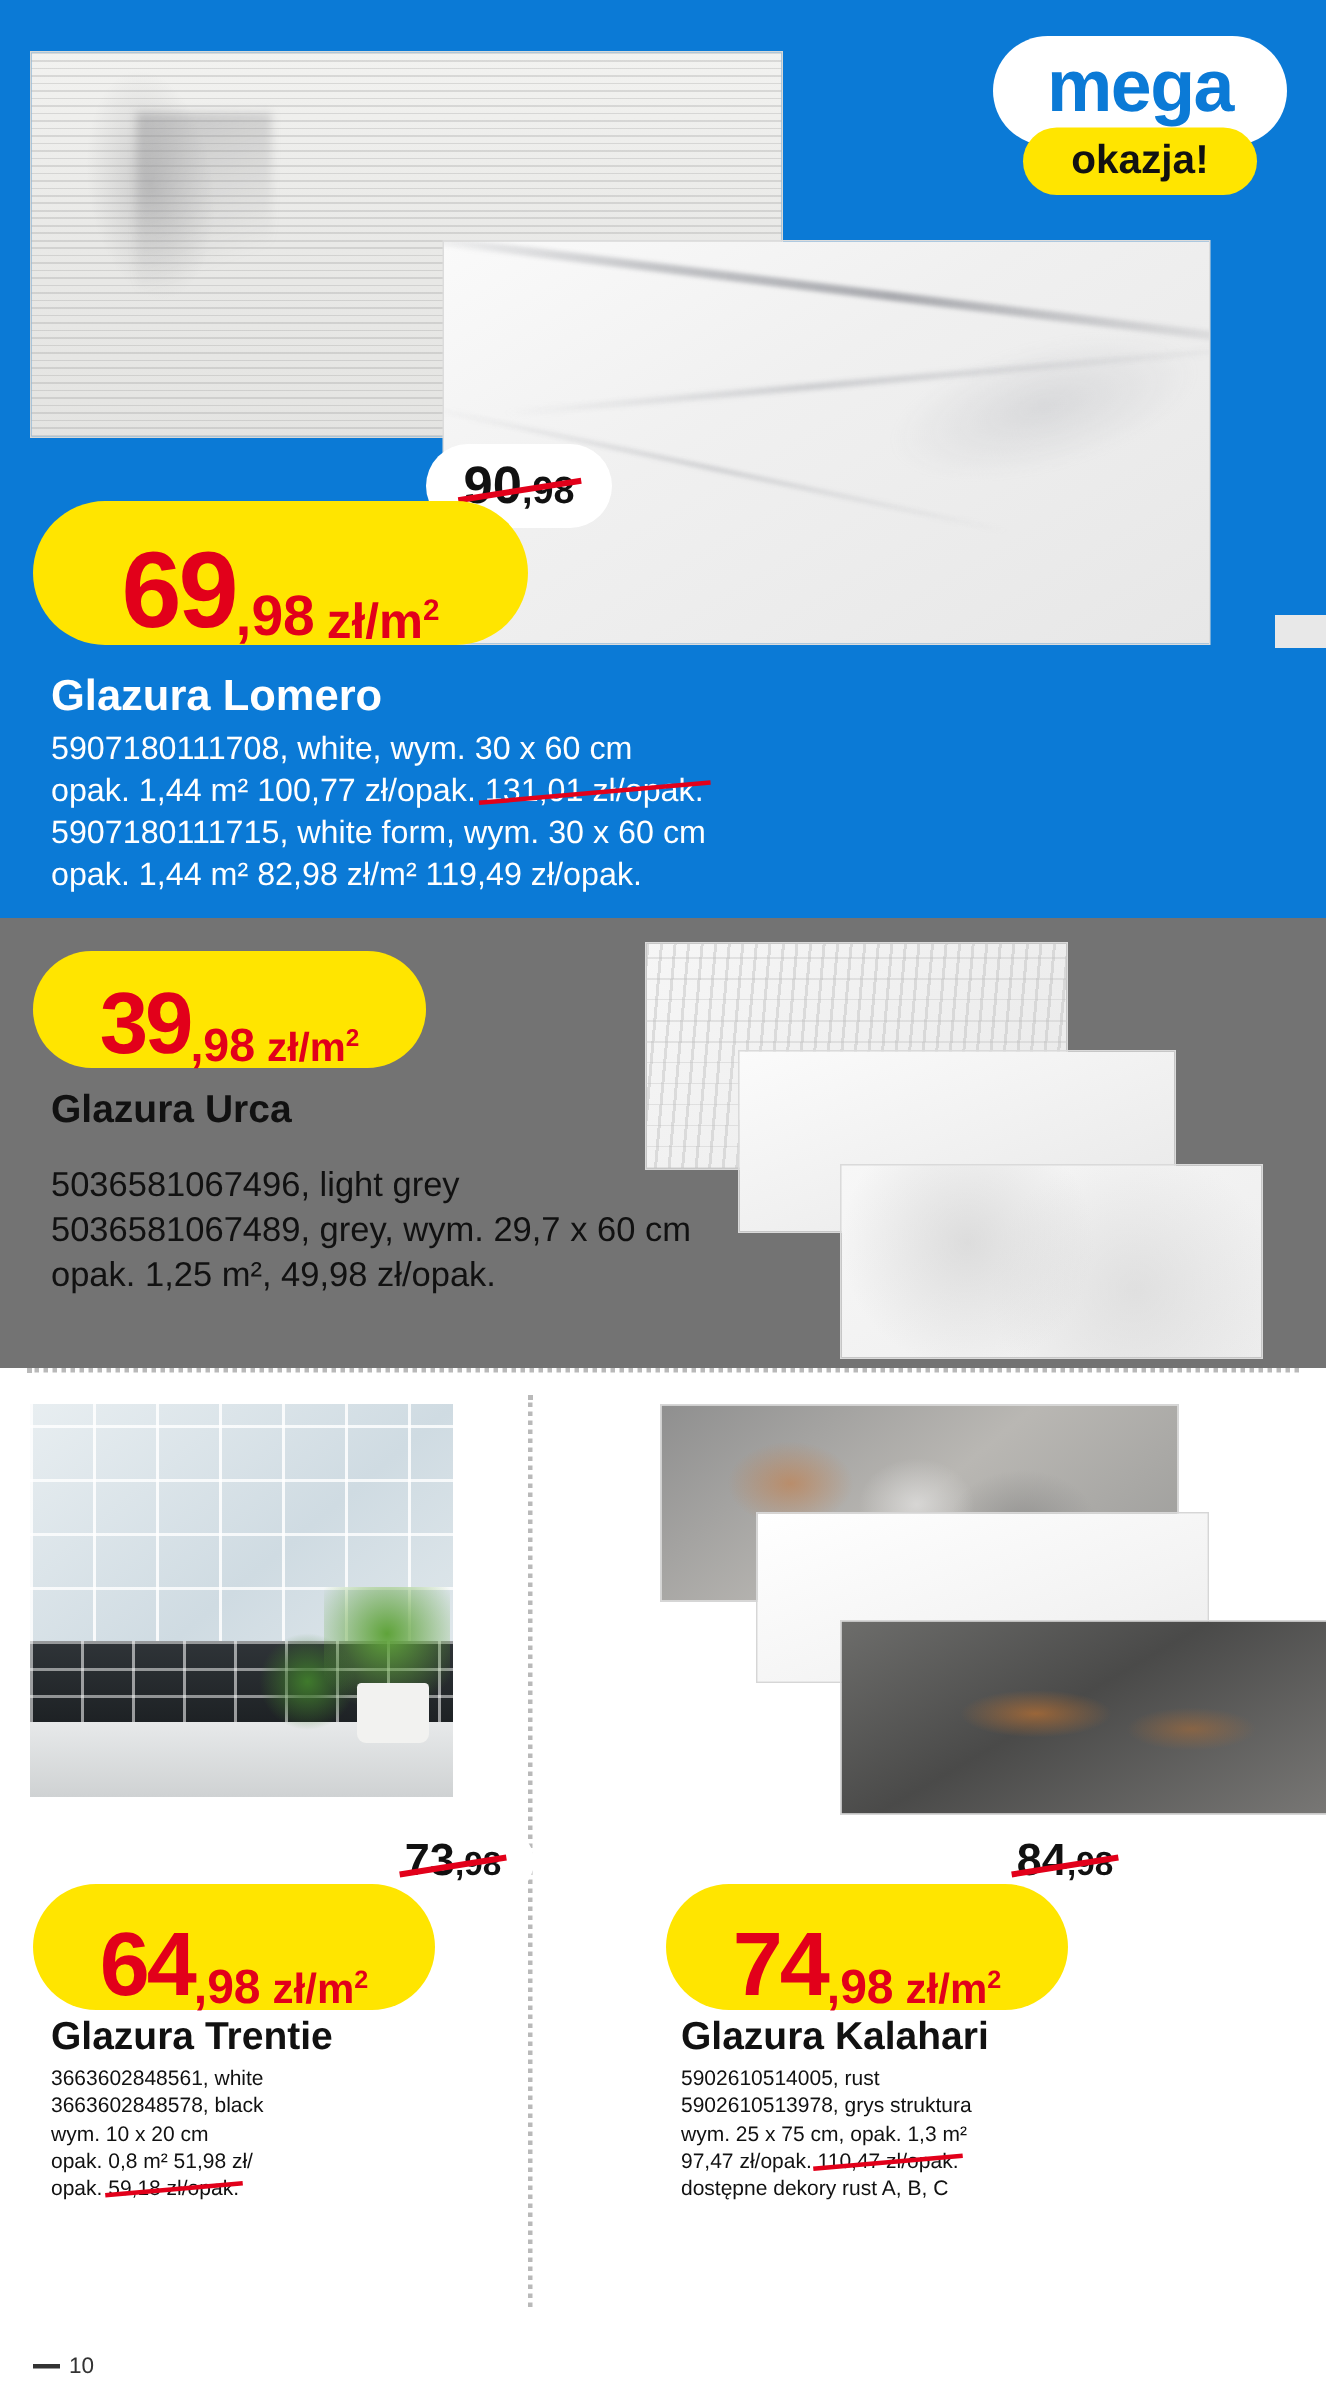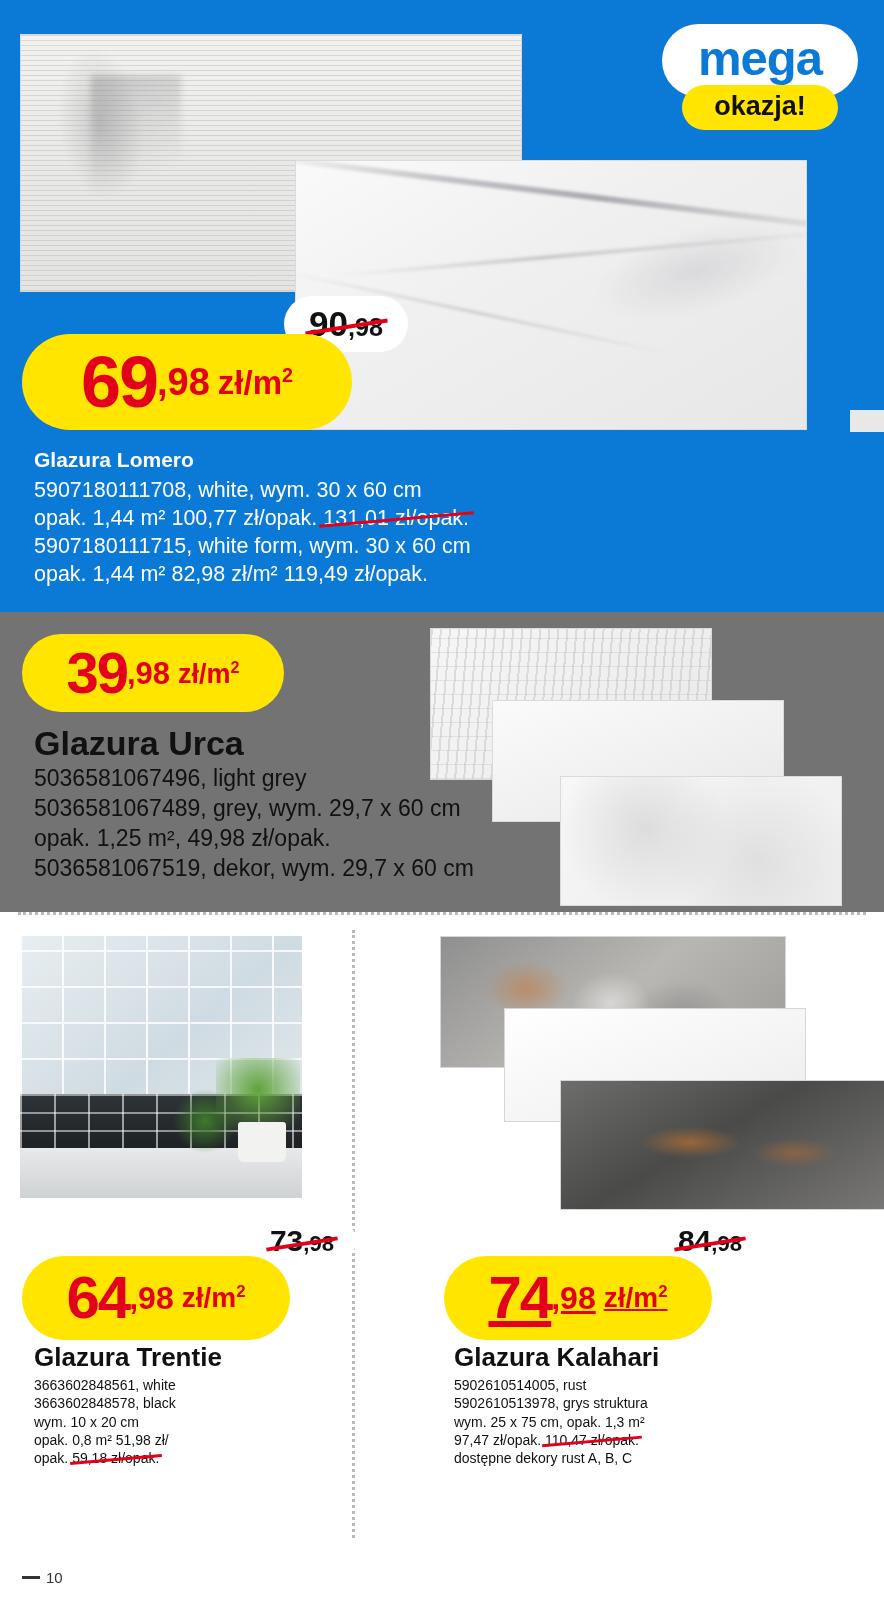--- a/index.html
+++ b/index.html
@@ -145,21 +145,21 @@
     width: 124px; height: 56px;
     font-size: 35px;
   }
 
   
   .price-pill {
     position: absolute;
     background: #ffe500;
     border-radius: 60px;
     display: flex;
-    align-items: center;
+    align-items: flex-end;
     justify-content: center;
     color: #e2001a;
     font-weight: bold;
     white-space: nowrap;
   }
   .price-pill .big { font-size: 72px; line-height: 1; letter-spacing: -2px; }
   .price-pill .dec { font-size: 38px; line-height: 1; }
   .price-pill .unit { font-size: 33px; line-height: 1; margin-left: 8px; }
   .price-pill .unit sup { font-size: 0.6em; vertical-align: super; }
 
@@ -169,21 +169,21 @@
   }
 
   
   .hero-text {
     position: absolute;
     left: 34px; top: 448px;
     width: 700px;
     color: #ffffff;
   }
   .prod-title {
-    font-size: 21px;
+    font-size: 29px;
     font-weight: bold;
     margin-bottom: 4px;
   }
   .prod-lines {
     font-size: 21.5px;
     line-height: 1.31;
     font-weight: normal;
   }
   .prod-lines .s {
     position: relative;
@@ -214,21 +214,21 @@
   #urca-price .big { font-size: 58px; }
   #urca-price .dec { font-size: 31px; }
   #urca-price .unit { font-size: 27px; }
 
   .sec-urca .txt {
     position: absolute;
     left: 34px; top: 112px;
     width: 470px;
     color: #111111;
   }
-  .sec-urca .txt .prod-title { font-size: 34px; margin-bottom: 0; }
+  .sec-urca .txt .prod-title { font-size: 26px; margin-bottom: 19px; }
   .sec-urca .txt .prod-lines { font-size: 23px; }
 
   .urca-imgs { position: absolute; left: 430px; top: 16px; width: 420px; height: 280px; }
   .urca-t {
     position: absolute;
     border: 1px solid #dadada;
   }
   .urca-t1 {
     left: 0; top: 0; width: 280px; height: 150px;
     background:
@@ -430,21 +430,20 @@
       <span class="dec">,98</span>
       <span class="unit"><span>zł/m</span><sup>2</sup></span>
   </div>
 
   <div class="txt">
     <div class="prod-title">Glazura Urca</div>
     <div class="prod-lines">
       <div>5036581067496, light grey</div>
       <div>5036581067489, grey, wym. 29,7 x 60 cm</div>
       <div>opak. 1,25 m², 49,98 zł/opak.</div>
-      <div>5036581067519, dekor, wym. 29,7 x 60 cm</div>
     </div>
   </div>
 
   <div class="urca-imgs">
     <div class="urca-t urca-t1"></div>
     <div class="urca-t urca-t2"></div>
     <div class="urca-t urca-t3"></div>
   </div>
 </div>
 
@@ -493,21 +492,21 @@
     <div class="kal-t kal-t2"></div>
     <div class="kal-t kal-t3"></div>
   </div>
 
   <div class="bp-old" style="left:216px; top:288px;">
     <span class="strike" style="position:relative;"><span>84</span><span class="dec">,98</span>
       <span style="position:absolute;left:-6%;right:-6%;top:52%;height:4px;background:#e2001a;transform:rotate(-9deg);display:block;"></span>
     </span>
   </div>
 
-  <div class="price-pill bp-price" style="left:4px; top:326px;text-decoration:underline;">
+  <div class="price-pill bp-price" style="left:4px; top:326px;">
     <span class="big">74</span>
       <span class="dec">,98</span>
       <span class="unit"><span>zł/m</span><sup>2</sup></span>
   </div>
 
   <div class="bp-text" style="left:14px; top:412px; width:400px;">
     <div class="prod-title">Glazura Kalahari</div>
     <div class="prod-lines">
       <div>5902610514005, rust</div>
       <div>5902610513978, grys struktura</div>

